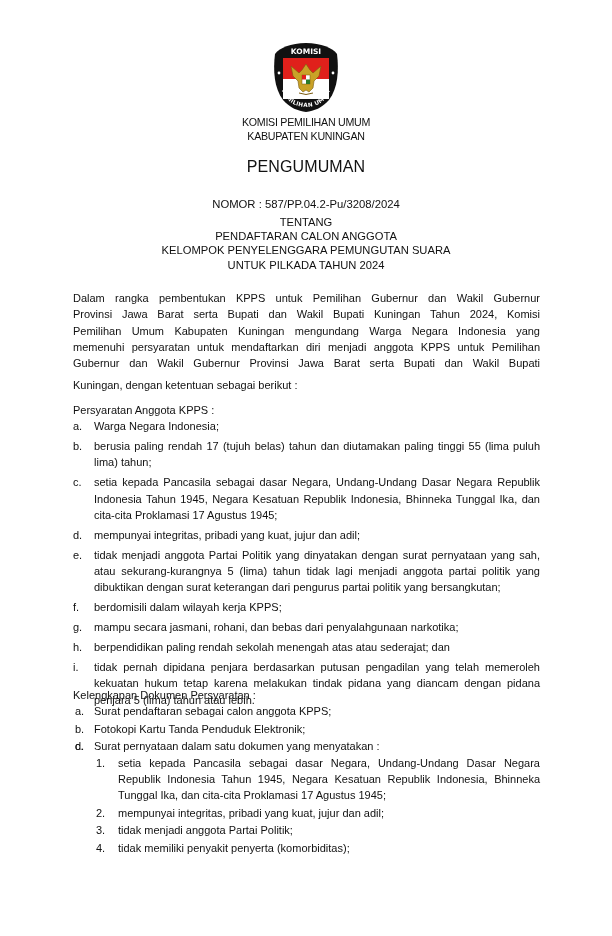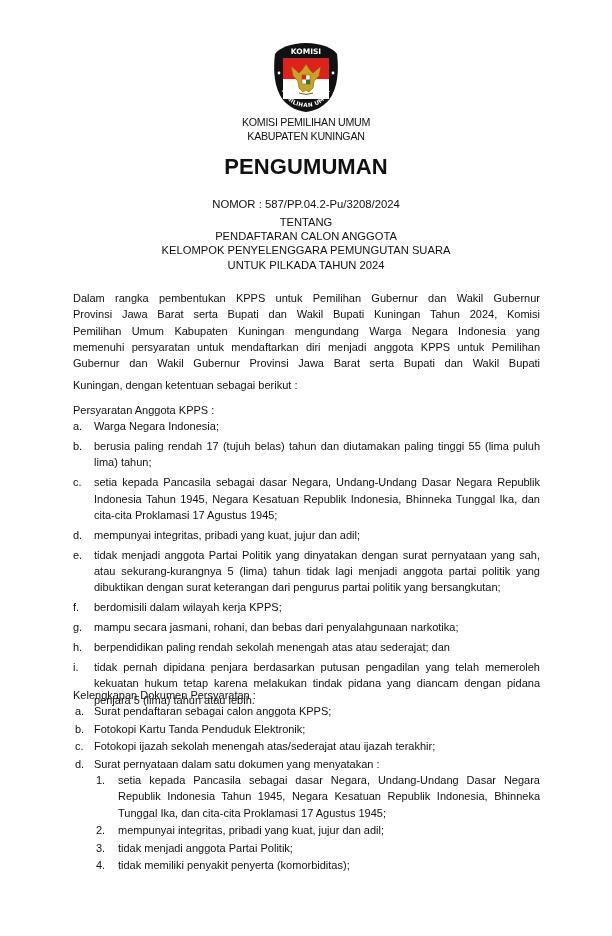--- a/index.html
+++ b/index.html
@@ -3,21 +3,21 @@
 <meta charset="utf-8">
 <style>
   html, body { margin: 0; padding: 0; background: #ffffff; }
   body {
     width: 612px; height: 936px; position: relative; overflow: hidden;
     font-family: "Liberation Sans", sans-serif; color: #111111;
   }
   .logo { position: absolute; left: 269px; top: 40px; width: 74px; height: 74px; }
   .center { position: absolute; left: 0; width: 612px; text-align: center; }
   .org { top: 115px; font-size: 11.6px; line-height: 14px; letter-spacing: -0.3px; transform: scaleX(0.92); transform-origin: center; }
-  .title { top: 157px; font-size: 22px; line-height: 20px; letter-spacing: 0.1px; font-weight: bold; }
+  .title { top: 157px; font-size: 16px; line-height: 20px; letter-spacing: 0.1px; }
   .nomor { top: 185px; font-size: 11.3px; line-height: 14px; margin-top: 12px; }
   .tentang { top: 215px; font-size: 11.2px; line-height: 14.2px; }
 
   .body-block { position: absolute; left: 73px; width: 467px; font-size: 11px; line-height: 16.3px; }
   .para { top: 290px; text-align: justify; }
   .para-line { display: block; text-align: justify; text-align-last: justify; white-space: nowrap; }
   .para-line.last { text-align-last: left; margin-top: 6px; }
 
   .section-label { display: block; margin: 0; }
   .alpha-list, .doc-list, .num-list { list-style: none; margin: 0; padding: 0; }
@@ -99,21 +99,21 @@
     <li><span class="marker">h.</span><span>berpendidikan paling rendah sekolah menengah atas atau sederajat; dan</span></li>
     <li><span class="marker">i.</span><span>tidak pernah dipidana penjara berdasarkan putusan pengadilan yang telah memeroleh kekuatan hukum tetap karena melakukan tindak pidana yang diancam dengan pidana penjara 5 (lima) tahun atau lebih.</span></li>
   </ul>
 </div>
 
 <div class="body-block docs">
   <span class="section-label">Kelengkapan Dokumen Persyaratan :</span>
   <ul class="doc-list">
     <li><span class="marker">a.</span><span>Surat pendaftaran sebagai calon anggota KPPS;</span></li>
     <li><span class="marker">b.</span><span>Fotokopi Kartu Tanda Penduduk Elektronik;</span></li>
-    <li><span class="marker">c.</span><span>Fotokopi ijazah sekolah menengah atas/sederajat atau ijazah terakhir;</span></li>
+    <li><span class="marker">c.</span></li>
     <li><span class="marker">d.</span><span>Surat pernyataan dalam satu dokumen yang menyatakan :</span>
       <ul class="num-list" style="margin-left:0;">
         <li><span class="marker">1.</span><span>setia kepada Pancasila sebagai dasar Negara, Undang-Undang Dasar Negara Republik Indonesia Tahun 1945, Negara Kesatuan Republik Indonesia, Bhinneka Tunggal Ika, dan cita-cita Proklamasi 17 Agustus 1945;</span></li>
         <li><span class="marker">2.</span><span>mempunyai integritas, pribadi yang kuat, jujur dan adil;</span></li>
         <li><span class="marker">3.</span><span>tidak menjadi anggota Partai Politik;</span></li>
         <li><span class="marker">4.</span><span>tidak memiliki penyakit penyerta (komorbiditas);</span></li>
       </ul>
     </li>
   </ul>
 </div>

